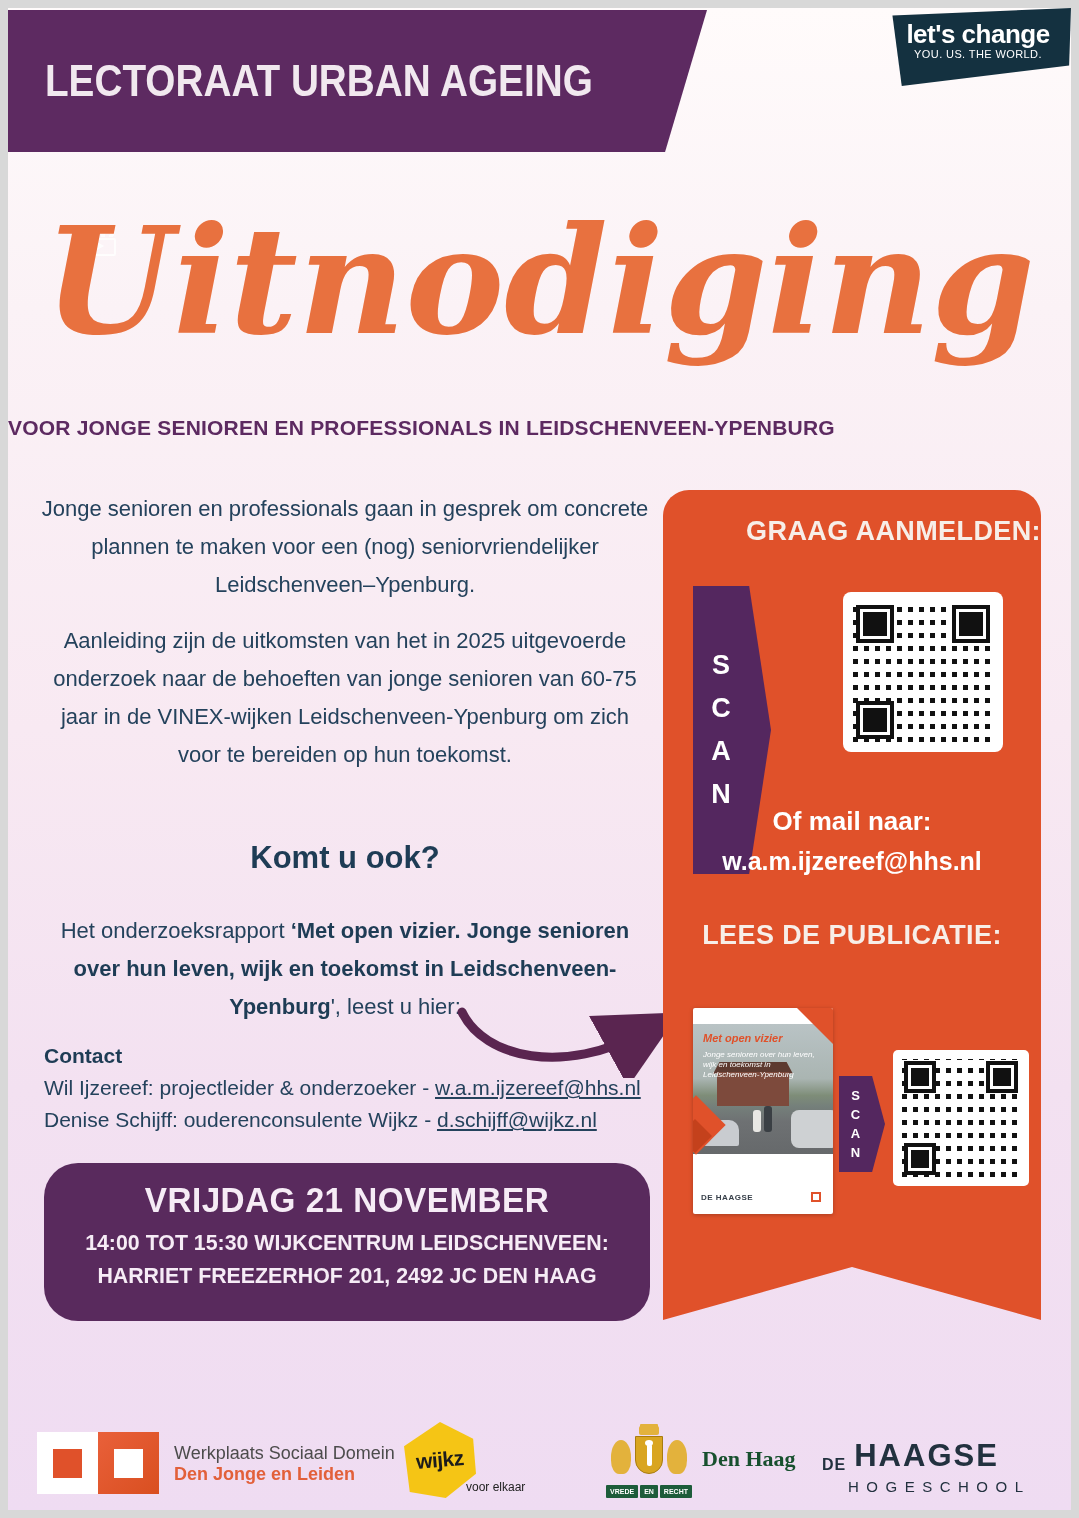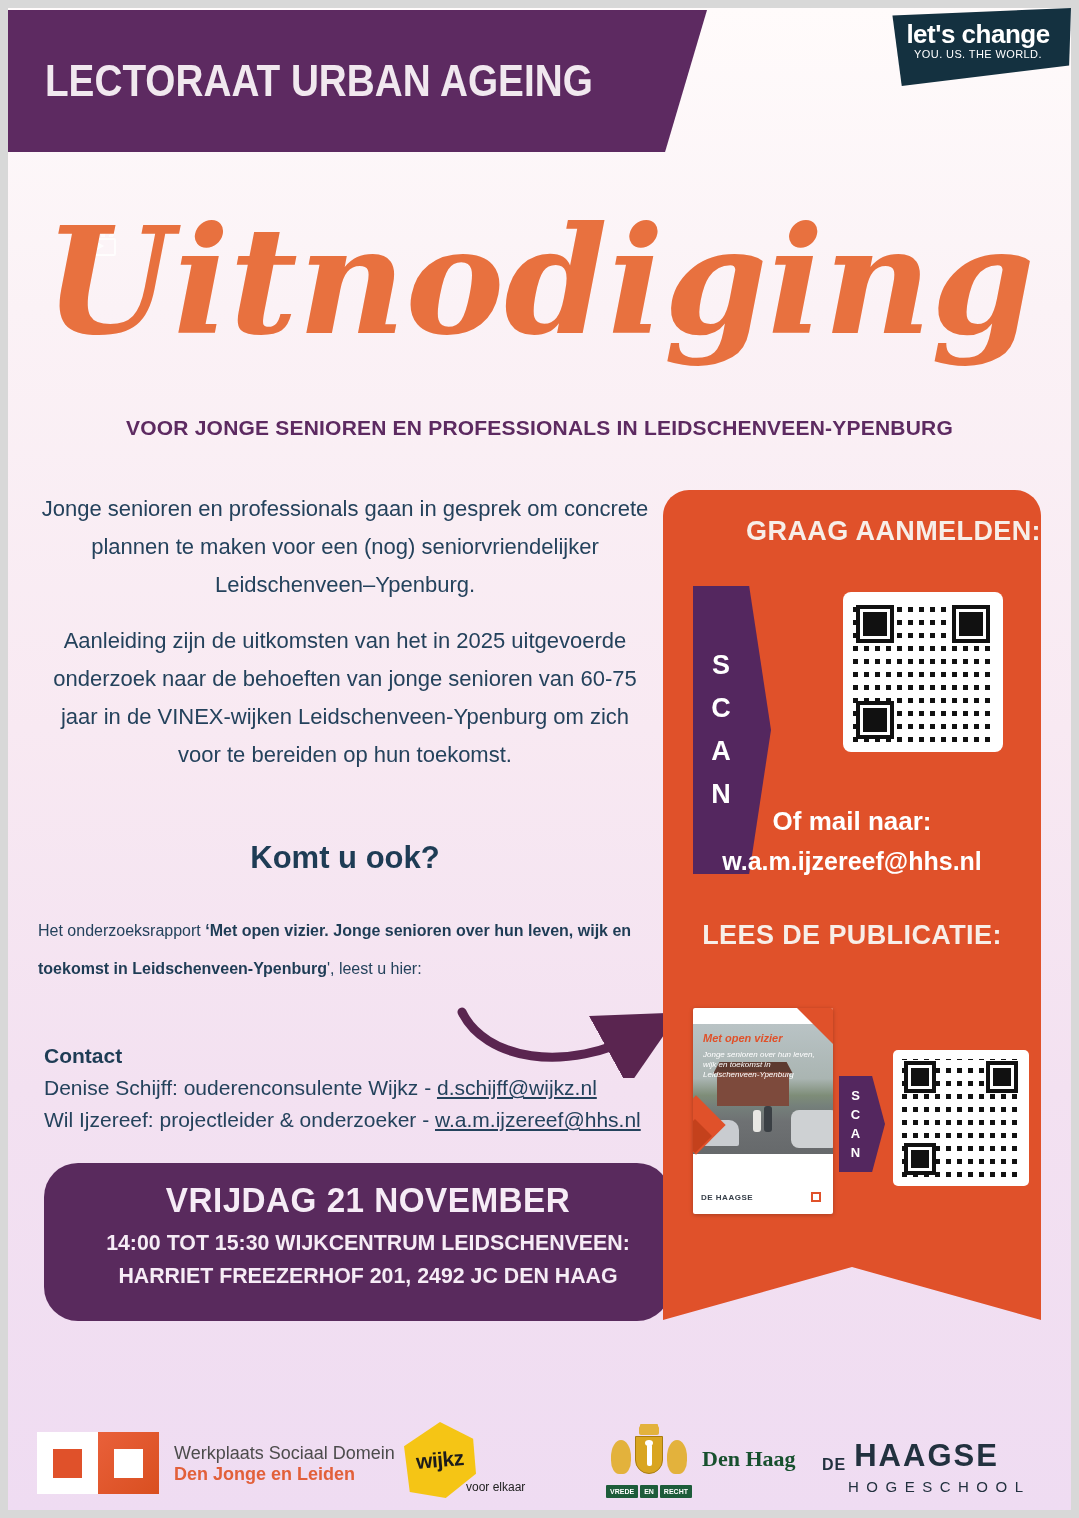--- a/index.html
+++ b/index.html
@@ -24,40 +24,40 @@
   .clapper .top{position:absolute;left:0;top:0;width:30px;height:7px;border-radius:2px 2px 0 0;
         background:repeating-linear-gradient(105deg,#ffffff 0 4px,rgba(255,255,255,.15) 4px 8px);}
   .clapper .bodyx{position:absolute;left:0;top:8px;width:26px;height:14px;border:2px solid #fff;border-radius:2px;}
   .clapper .tri{position:absolute;left:11px;top:12px;width:0;height:0;border-left:7px solid #fff;
         border-top:4px solid transparent;border-bottom:4px solid transparent;}
 
   
   .script-title{position:absolute;left:0;right:0;top:148px;text-align:center;
         font-family:"DejaVu Serif",serif;font-style:italic;font-weight:700;
         font-size:148px;line-height:250px;color:#e8713f;}
-  .subtitle{position:absolute;left:0;right:0;top:408px;text-align:center;
+  .subtitle{position:absolute;left:0;right:0;top:408px;text-align:left;
         font-size:21px;font-weight:700;color:#5d2a61;letter-spacing:.2px;}
 
   
   .para{position:absolute;left:30px;width:614px;text-align:center;color:#24425c;
         font-size:22px;line-height:38px;font-weight:500;}
   .p1{top:482px;} .p2{top:614px;}
   .komt{position:absolute;left:30px;top:832px;width:614px;text-align:center;
         font-size:31px;font-weight:700;color:#1e3c55;}
-  .report{position:absolute;left:30px;top:904px;width:614px;
-        font-size:16px;line-height:38px;color:#24425c;font-weight:500;}
+  .report{position:absolute;left:30px;top:904px;width:614px;text-align:center;
+        font-size:22px;line-height:38px;color:#24425c;font-weight:500;}
   .report b{color:#1e3c55;}
   .arrow-svg{position:absolute;left:438px;top:992px;}
 
   .contact{position:absolute;left:36px;top:1032px;width:600px;color:#24425c;font-size:21px;line-height:32px;}
   .contact .ch{font-size:21px;font-weight:700;color:#1e3c55;}
   .contact a{color:#24425c;text-decoration:underline;}
 
   .datebox{position:absolute;left:36px;top:1155px;width:606px;height:158px;background:#592a5d;
-        border-radius:34px;text-align:center;color:#f6ecf6;padding-left:21px;}
+        border-radius:34px;text-align:center;color:#f6ecf6;}
   .datebox .d1{margin-top:17px;font-size:35px;font-weight:700;transform:scaleX(.95);letter-spacing:.5px;}
   .datebox .d2,.datebox .d3{font-size:22px;font-weight:700;line-height:33px;transform:scaleX(.97);}
   .datebox .d2{margin-top:6px;}
 
   
   .panel{position:absolute;left:655px;top:482px;width:378px;height:830px;background:#e0512a;
         border-radius:26px 26px 0 0;
         clip-path:polygon(0 0,100% 0,100% 100%,50% calc(100% - 53px),0 100%);}
   .panel .graag{position:absolute;left:0;right:0;top:26px;text-align:right;color:#f7eee8;
         font-size:27px;font-weight:700;letter-spacing:.4px;}
@@ -184,22 +184,22 @@
       <defs>
         <marker id="ah" markerWidth="9" markerHeight="9" refX="4.5" refY="4.5" orient="auto">
           <path d="M0,0 L9,4.5 L0,9 z" fill="#5a2550"></path>
         </marker>
       </defs>
       <path d="M16,12 C38,58 118,76 198,32" fill="none" stroke="#5a2550" stroke-width="9" stroke-linecap="round" marker-end="url(#ah)"></path>
     </svg>
 
     <div class="contact">
       <div class="ch">Contact</div>
+      <div><span>Wil Ijzereef: projectleider &amp; onderzoeker - </span><a href="#">w.a.m.ijzereef@hhs.nl</a></div>
       <div><span>Denise Schijff: ouderenconsulente Wijkz - </span><a href="#">d.schijff@wijkz.nl</a></div>
-      <div><span>Wil Ijzereef: projectleider &amp; onderzoeker - </span><a href="#">w.a.m.ijzereef@hhs.nl</a></div>
     </div>
 
     <div class="datebox">
       <div class="d1">VRIJDAG 21 NOVEMBER</div>
       <div class="d2">14:00 TOT 15:30 WIJKCENTRUM LEIDSCHENVEEN:</div>
       <div class="d3">HARRIET FREEZERHOF 201, 2492 JC DEN HAAG</div>
     </div>
 
     <div class="panel">
       <div class="graag">GRAAG AANMELDEN:</div>

